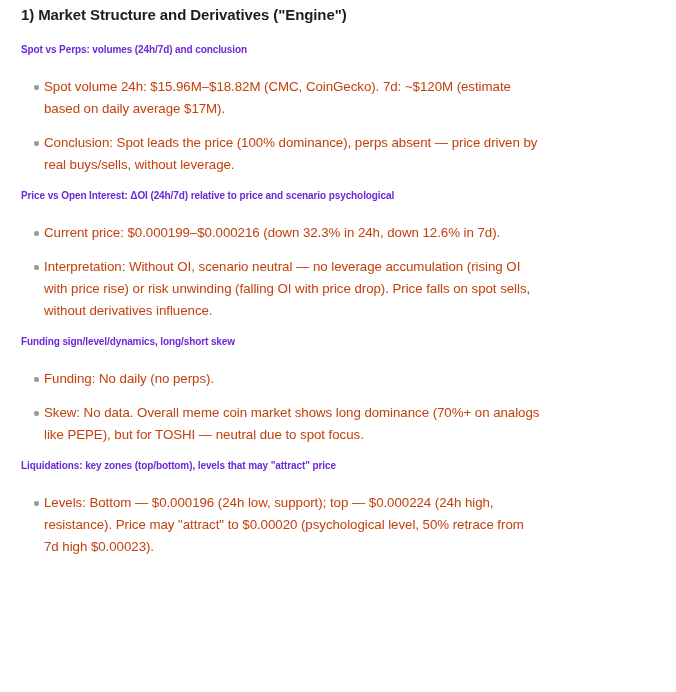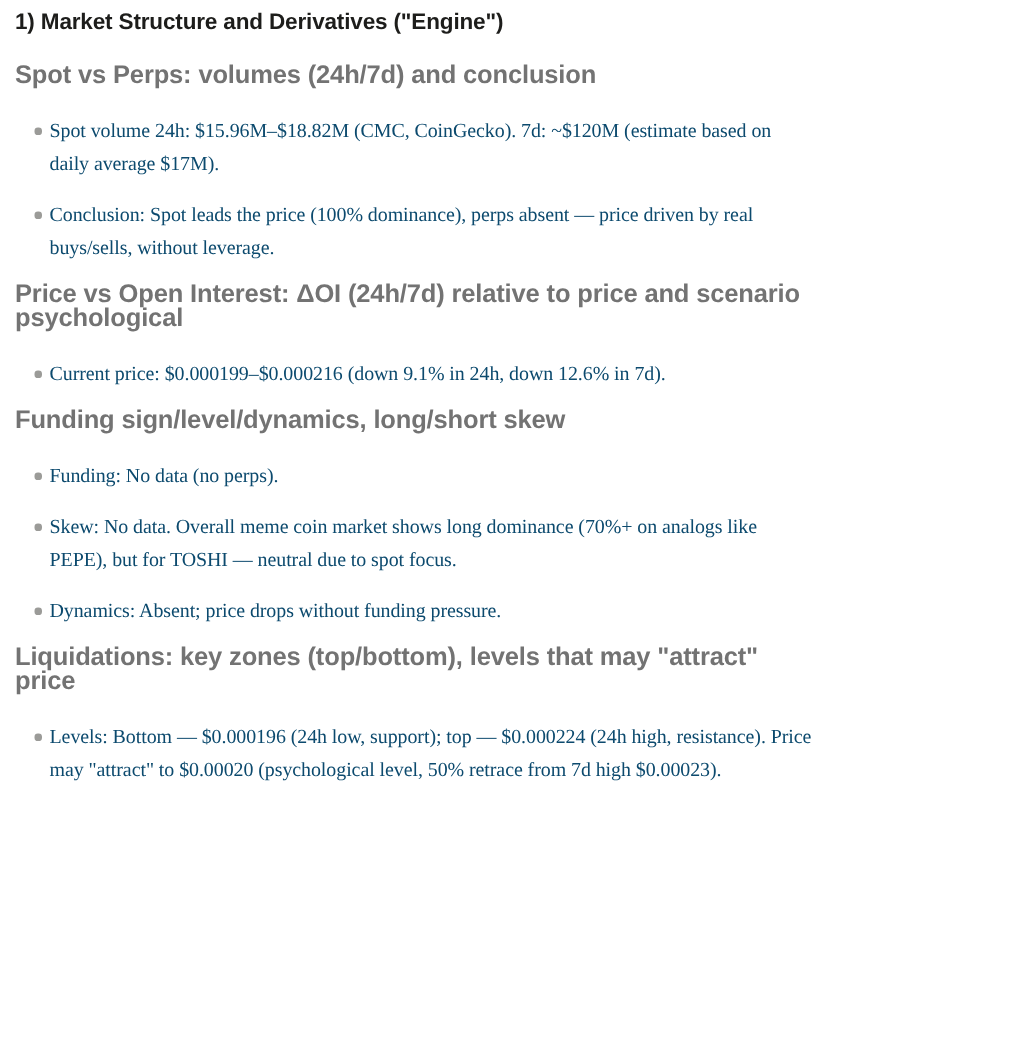--- a/index.html
+++ b/index.html
@@ -6,53 +6,52 @@
   html, body {
     width: 676px;
     height: 692px;
     background: #ffffff;
     overflow: hidden;
     font-family: "Liberation Sans", "DejaVu Sans", sans-serif;
   }
   .page {
     width: 555px;
     height: 692px;
-    padding: 5px 14px 0 10px;
+    padding: 5px 14px 0 21px;
     overflow: hidden;
   }
   h1.doc-title {
     font-size: 15px;
     line-height: 19px;
     font-weight: 700;
     color: #1d1d1b;
     letter-spacing: -0.1px;
     margin: 0 0 18px 0;
   }
   h2.section-heading {
-    font-size: 17px;
+    font-size: 10px;
     line-height: 16px;
     font-weight: 700;
-    color: #737373;
+    color: #6d28d9;
     letter-spacing: -0.1px;
     margin: 12px 0 0 0;
   }
   ul.bullet-list {
     list-style: none;
     margin: 18px 0 0 0;
     padding: 0;
   }
   ul.bullet-list li {
     position: relative;
     padding-left: 23px;
     margin-bottom: 12px;
     font-size: 13.3px;
     line-height: 22px;
-    color: #0c4a6e;
+    color: #c2410c;
     letter-spacing: -0.05px;
-    font-family: Liberation Serif, serif;
   }
   .dot {
     position: absolute;
     left: 13px;
     top: 9px;
     width: 4.5px;
     height: 4.5px;
     border-radius: 50%;
     background: #9b9b98;
   }
@@ -73,37 +72,37 @@
     <li>
       <span class="dot"></span>
       <span>Conclusion: Spot leads the price (100% dominance), perps absent — price driven by real buys/sells, without leverage.</span>
     </li>
   </ul>
 
   <h2 class="section-heading">Price vs Open Interest: ΔOI (24h/7d) relative to price and scenario psychological</h2>
   <ul class="bullet-list">
     <li>
       <span class="dot"></span>
-      <span>Current price: $0.000199–$0.000216 (down 9.1% in 24h, down 12.6% in 7d).</span>
+      <span>Current price: $0.000199–$0.000216 (down 32.3% in 24h, down 12.6% in 7d).</span>
+    </li>
+    <li>
+      <span class="dot"></span>
+      <span>Interpretation: Without OI, scenario neutral — no leverage accumulation (rising OI with price rise) or risk unwinding (falling OI with price drop). Price falls on spot sells, without derivatives influence.</span>
     </li>
   </ul>
 
   <h2 class="section-heading">Funding sign/level/dynamics, long/short skew</h2>
   <ul class="bullet-list">
     <li>
       <span class="dot"></span>
-      <span>Funding: No data (no perps).</span>
+      <span>Funding: No daily (no perps).</span>
     </li>
     <li>
       <span class="dot"></span>
       <span>Skew: No data. Overall meme coin market shows long dominance (70%+ on analogs like PEPE), but for TOSHI — neutral due to spot focus.</span>
-    </li>
-    <li>
-      <span class="dot"></span>
-      <span>Dynamics: Absent; price drops without funding pressure.</span>
     </li>
   </ul>
 
   <h2 class="section-heading">Liquidations: key zones (top/bottom), levels that may "attract" price</h2>
   <ul class="bullet-list">
     <li>
       <span class="dot"></span>
       <span>Levels: Bottom — $0.000196 (24h low, support); top — $0.000224 (24h high, resistance). Price may "attract" to $0.00020 (psychological level, 50% retrace from 7d high $0.00023).</span>
     </li>
   </ul>

